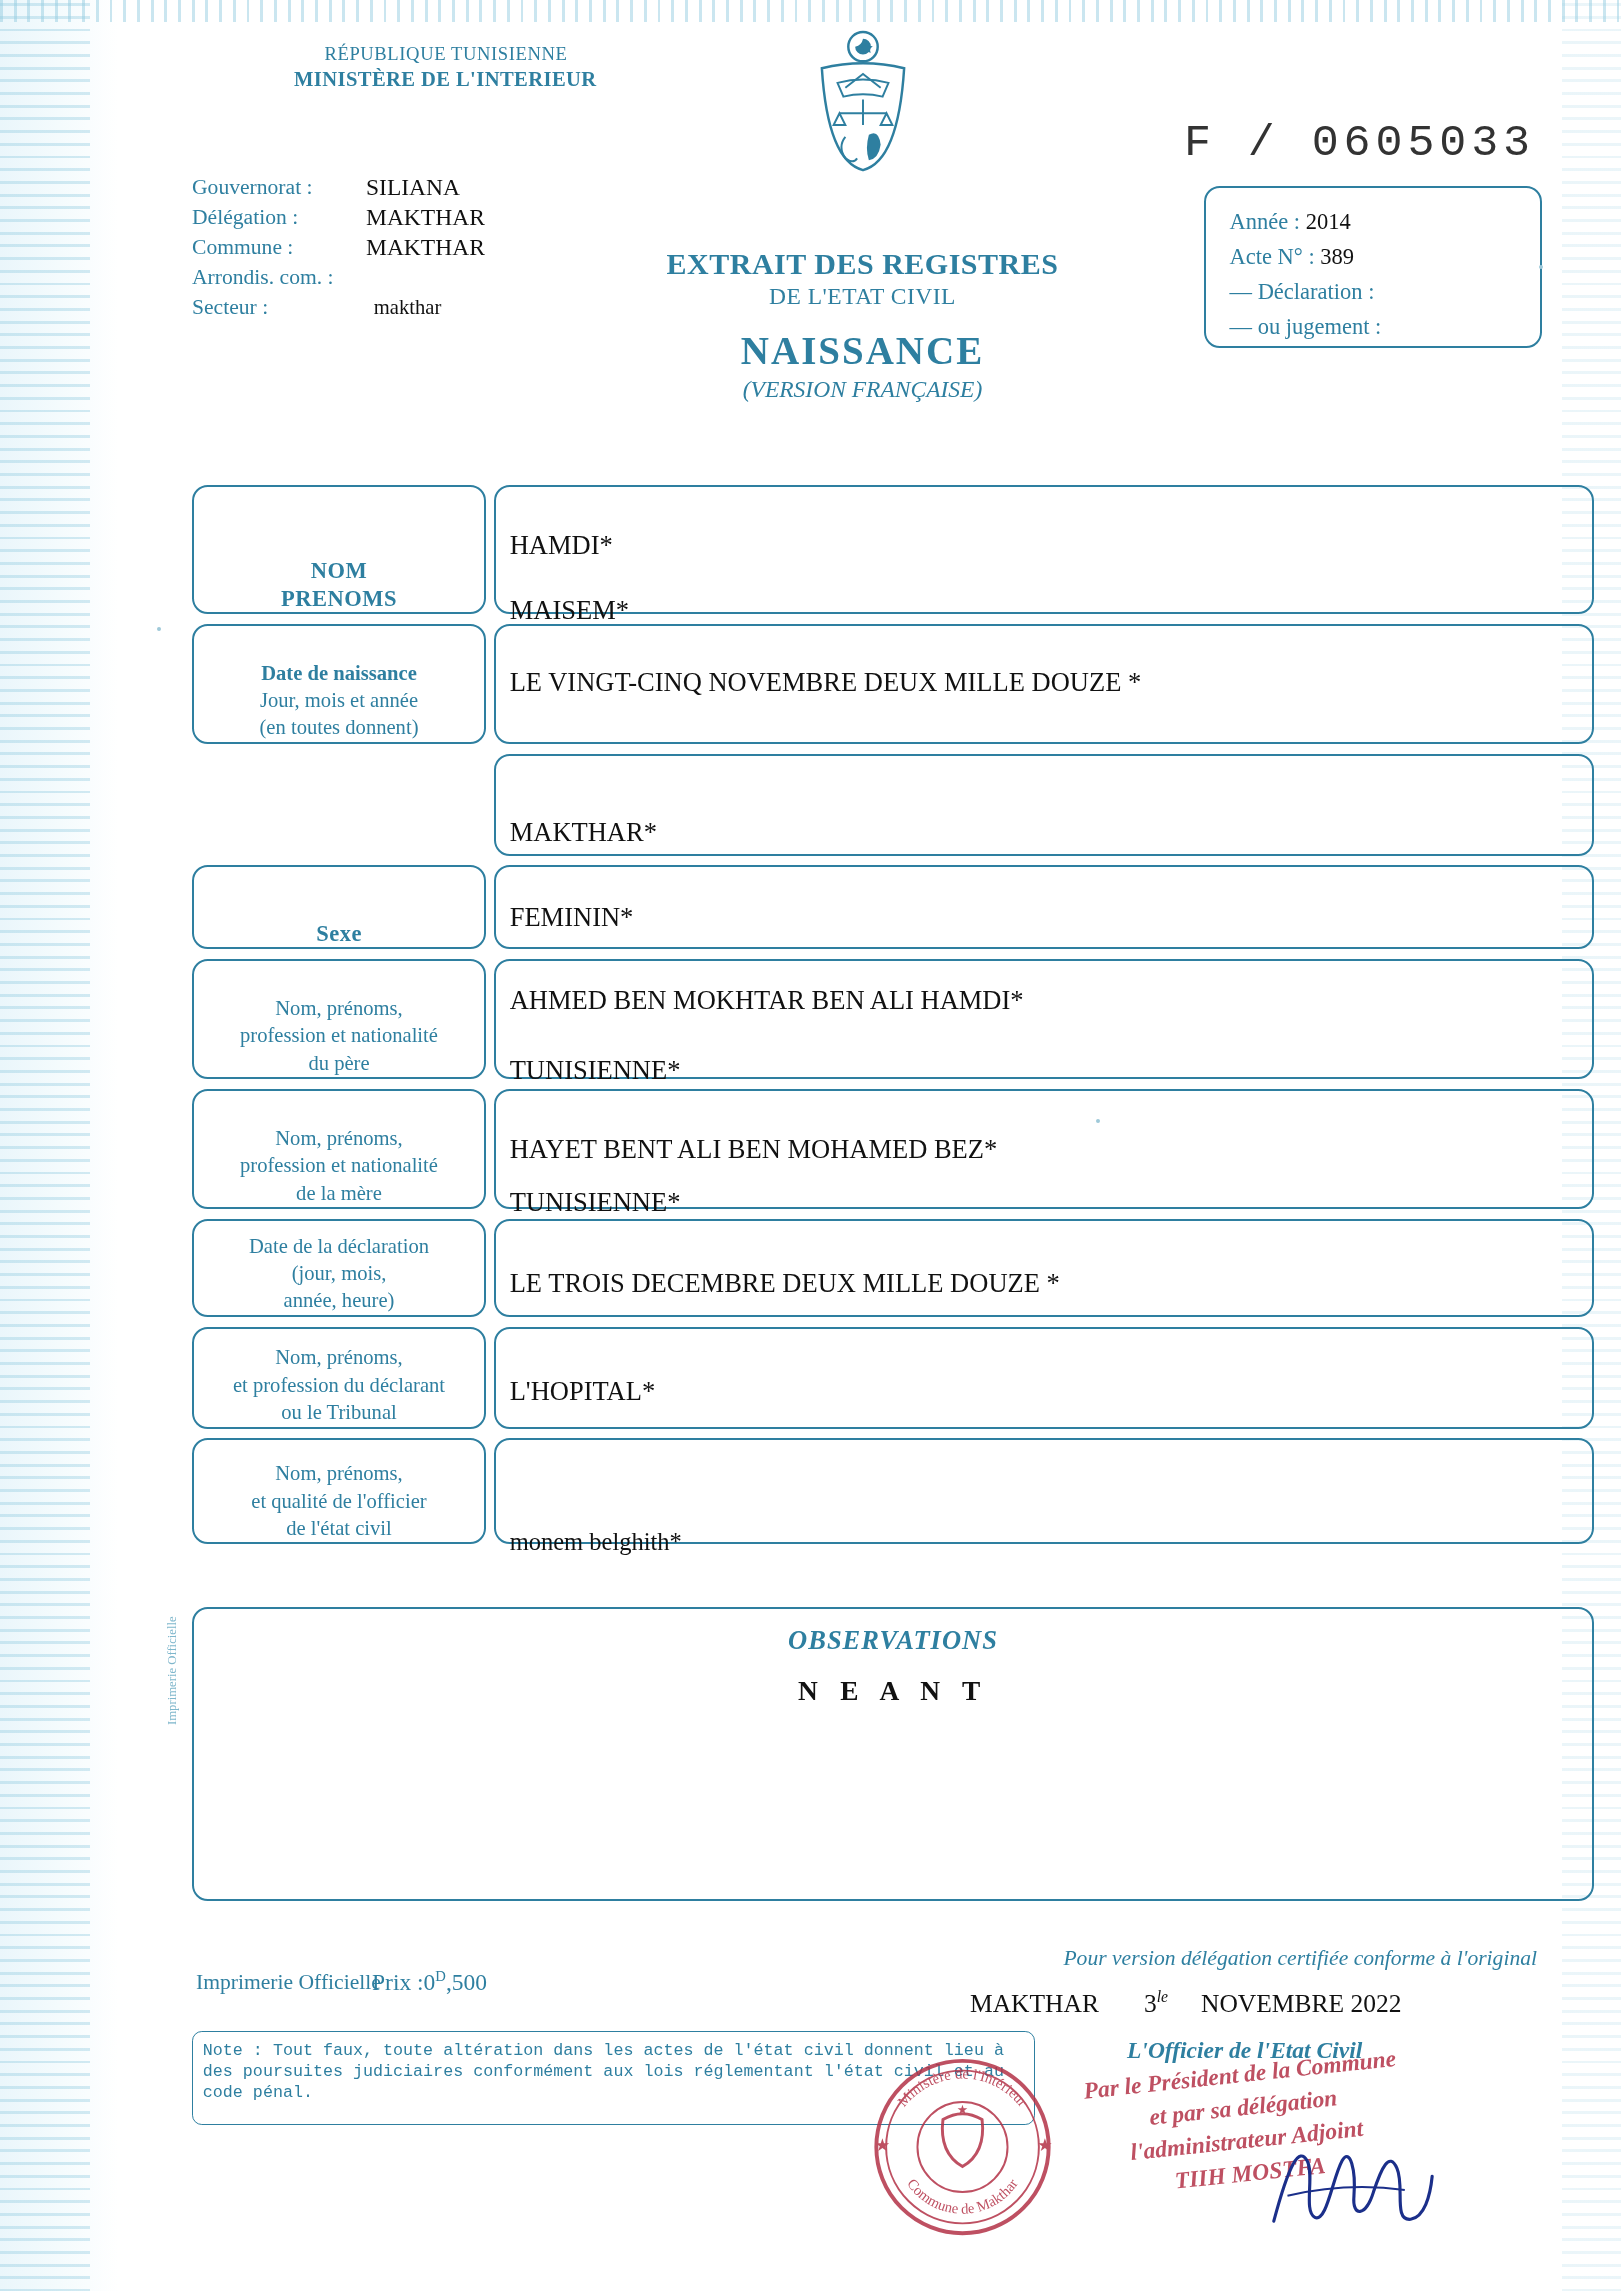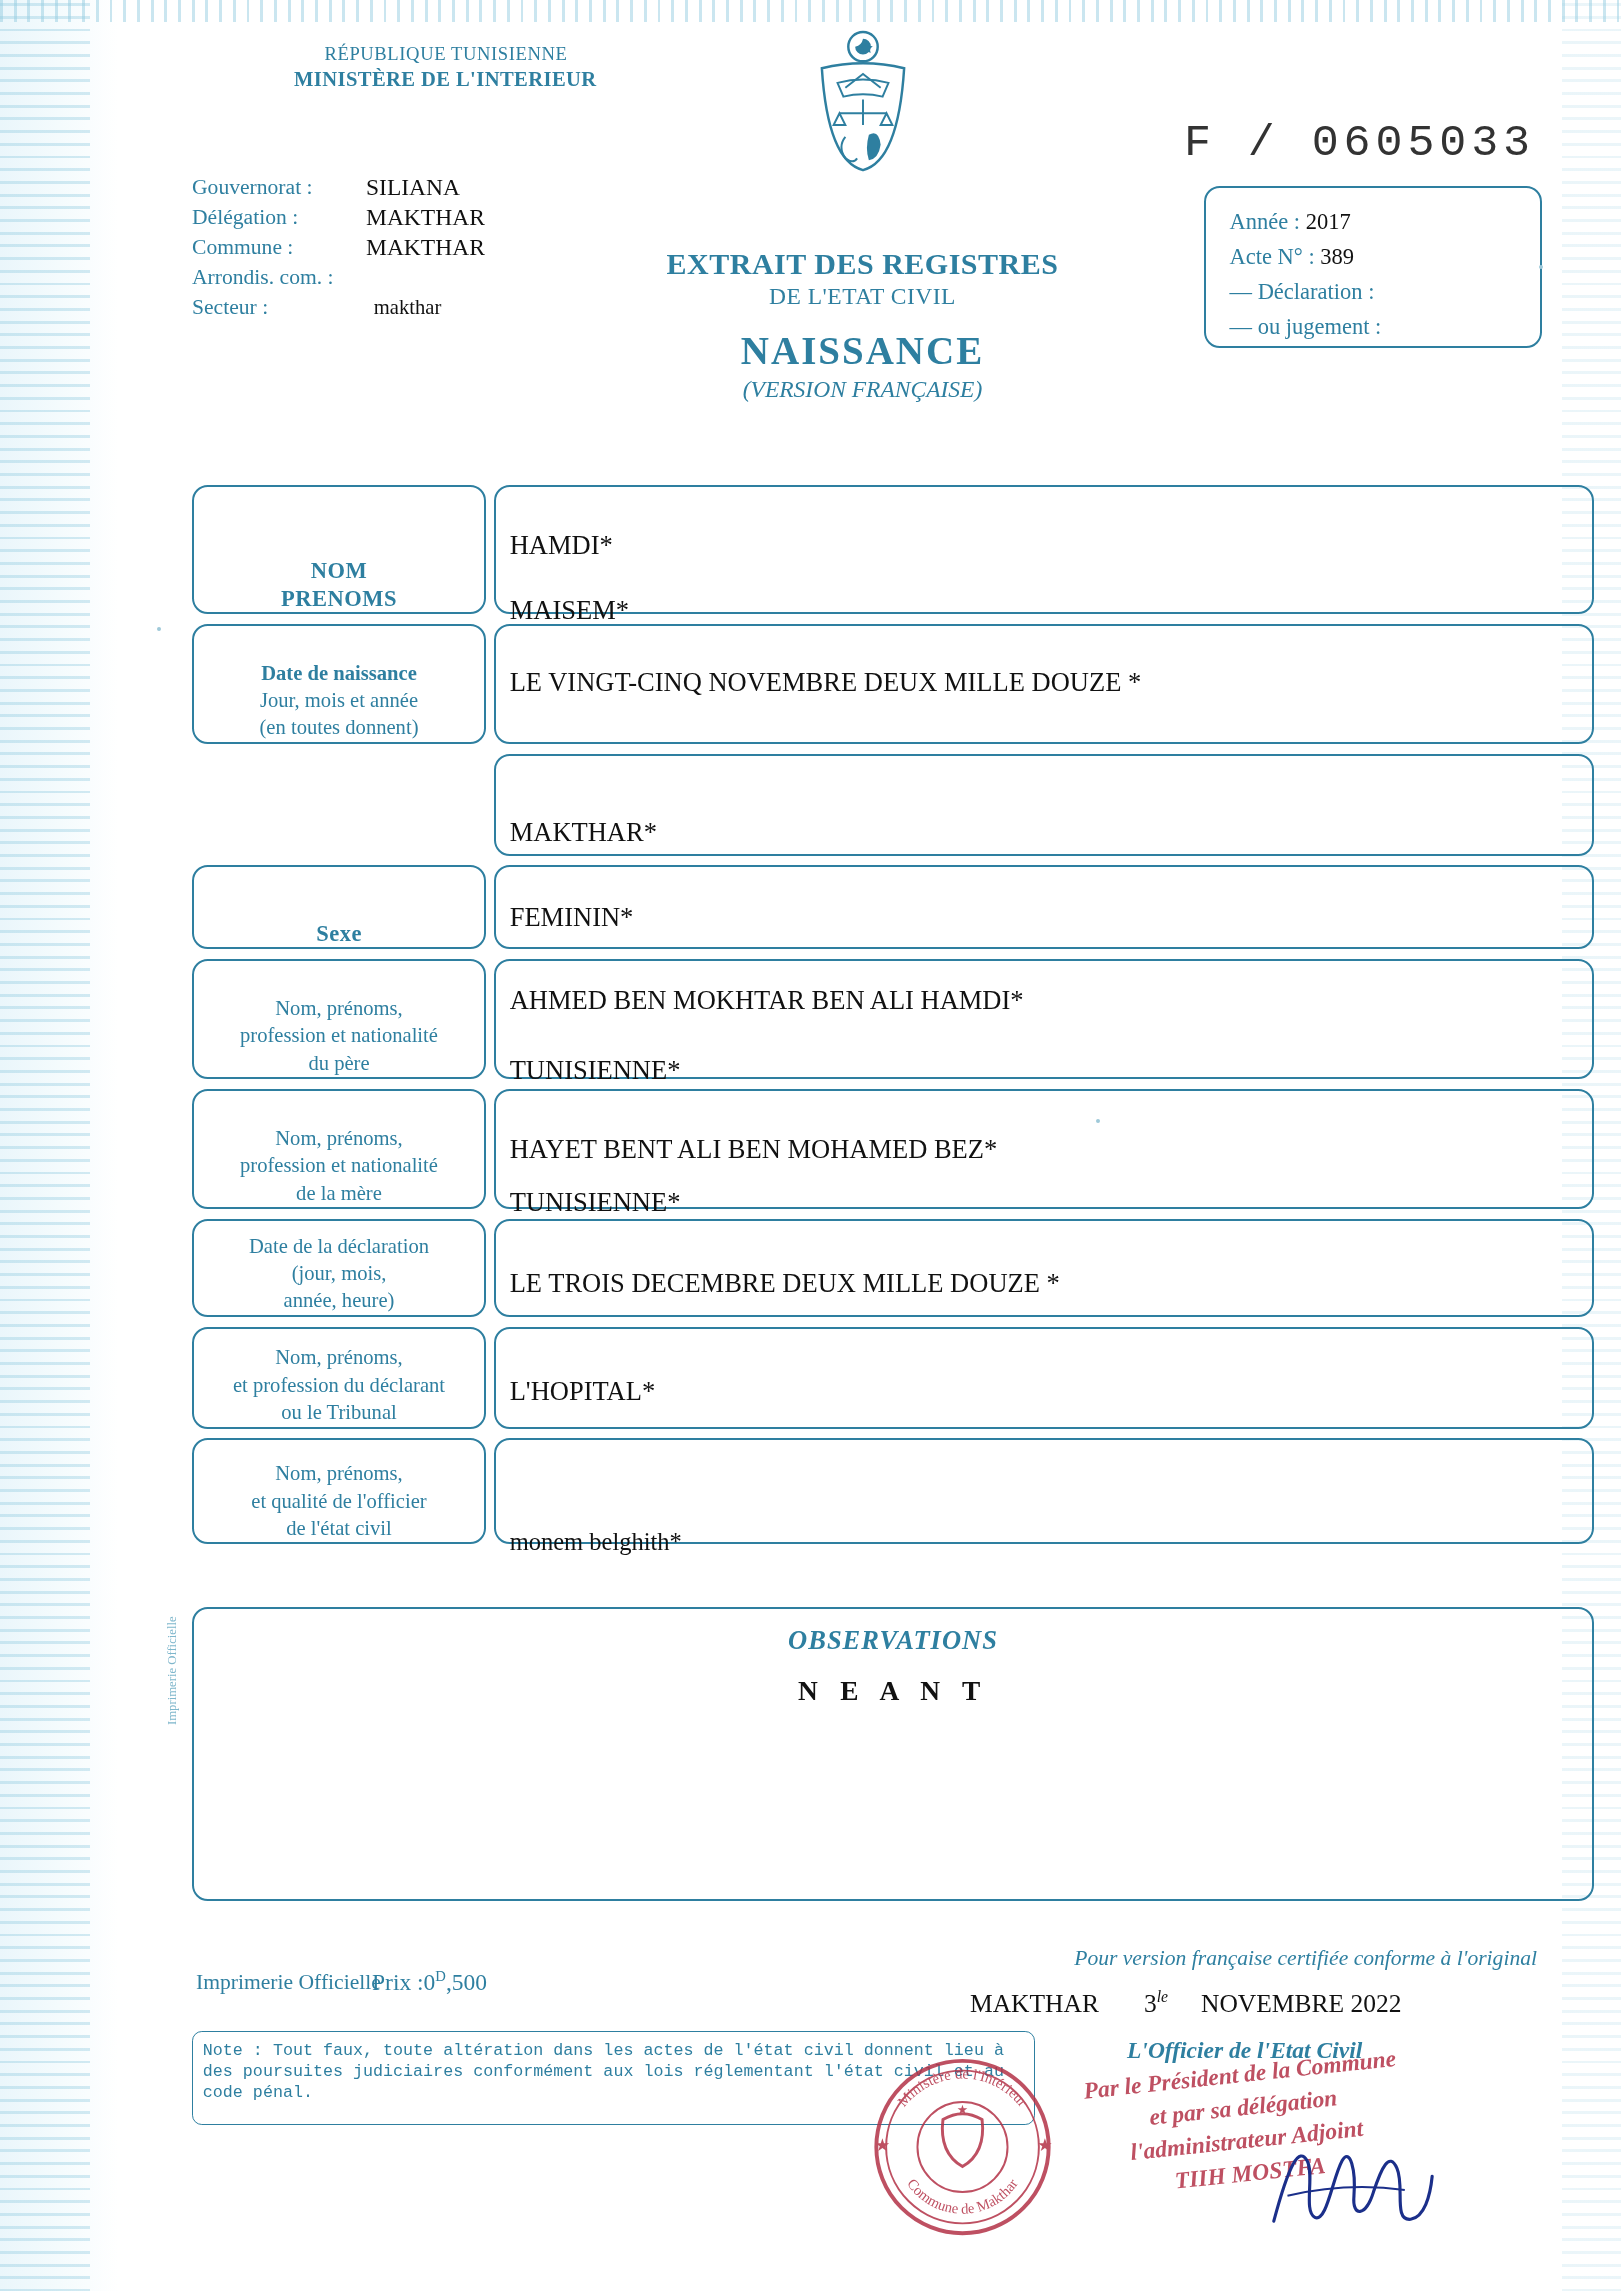--- a/index.html
+++ b/index.html
@@ -396,21 +396,21 @@
     <div class="t-etat">DE L'ETAT CIVIL</div>
     <div class="t-naissance">NAISSANCE</div>
     <div class="t-version">(VERSION FRANÇAISE)</div>
   </div>
 
   <div class="serial">F / 0605033</div>
 
   <div class="ref-box">
     <div>
       <span>Année :</span>
-      <span class="v">2017</span>
+      <span class="v">2014</span>
     </div>
     <div>
       <span>Acte N° :</span>
       <span class="v">389</span>
     </div>
     <div>
       <span>— Déclaration :</span>
       <span class="v"></span>
     </div>
     <div>
@@ -522,21 +522,21 @@
     <div class="obs-val">N E A N T</div>
   </div>
 
   <div class="imprimerie">Imprimerie Officielle</div>
   <div class="prix">
     <span>Prix :0</span><sup>D</sup><span>,500</span>
   </div>
 
   <div class="note">Note : Tout faux, toute altération dans les actes de l'état civil donnent lieu à des poursuites judiciaires conformément aux lois réglementant l'état civil et au code pénal.</div>
 
-  <div class="certif">Pour version française certifiée conforme à l'original</div>
+  <div class="certif">Pour version délégation certifiée conforme à l'original</div>
 
   <div class="place-date">
     <span>MAKTHAR</span><span class="gap1"></span><span>3</span><sup>le</sup><span class="gap2"></span><span>NOVEMBRE 2022</span>
   </div>
 
   <div class="officier">L'Officier de l'Etat Civil</div>
 
   <div class="vertical-note">Imprimerie Officielle</div>
 
   <div class="stamp">

